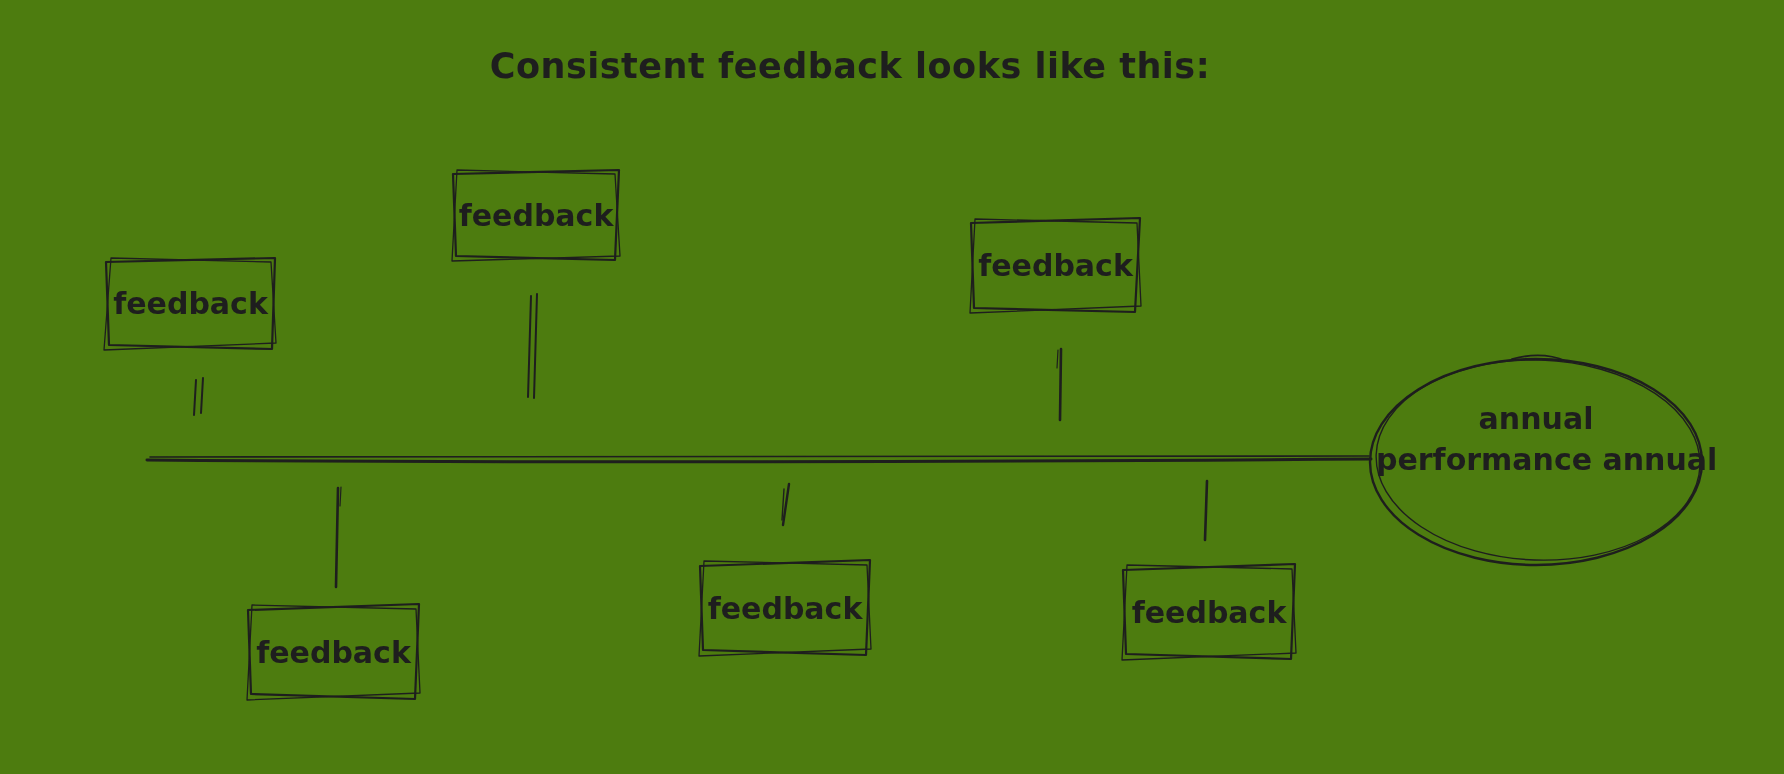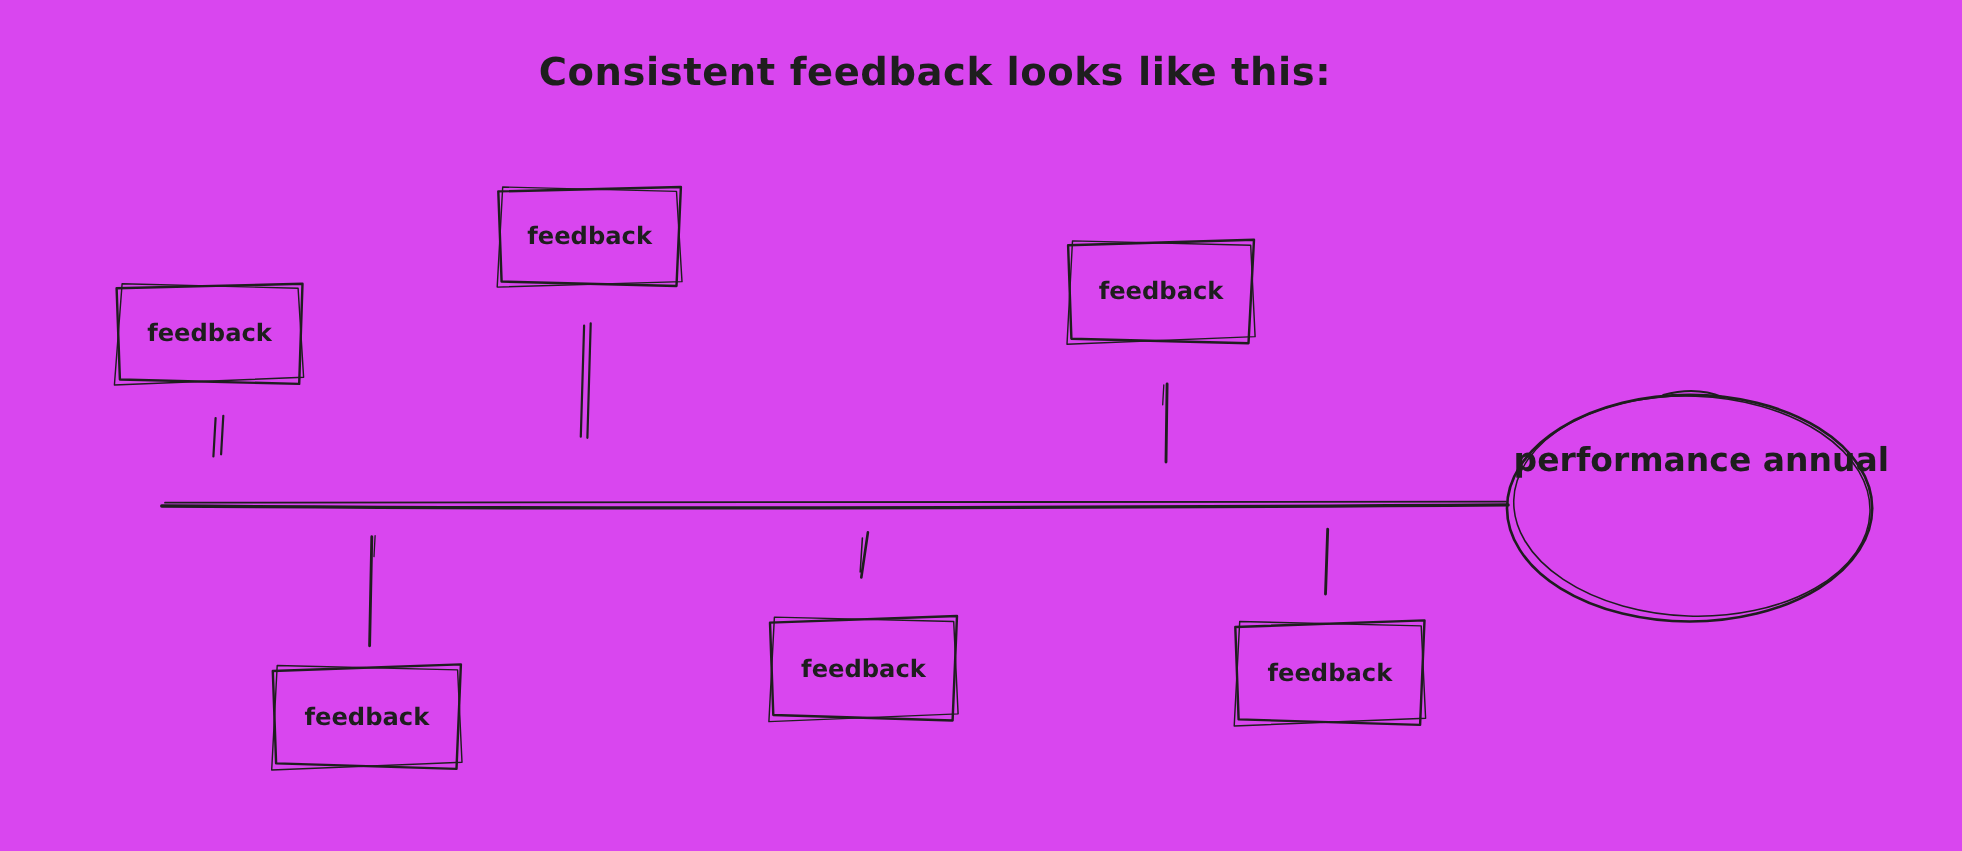--- a/index.html
+++ b/index.html
@@ -5,21 +5,21 @@
   html, body {
     margin: 0;
     padding: 0;
     background: #ffffff;
     font-family: "DejaVu Sans", "Liberation Sans", sans-serif;
   }
   .canvas {
     position: relative;
     width: 1784px;
     height: 774px;
-    background: #d946ef;
+    background: #4d7c0f;
     overflow: hidden;
     color: #1e1e1e;
   }
   .strokes {
     position: absolute;
     left: 0; top: 0;
     width: 1784px;
     height: 774px;
   }
   .strokes path, .strokes ellipse {
@@ -37,21 +37,21 @@
     font-size: 35px;
     font-weight: 600;
     letter-spacing: 0.5px;
     white-space: nowrap;
   }
   .box-label {
     position: absolute;
     display: flex;
     align-items: center;
     justify-content: center;
-    font-size: 22px;
+    font-size: 30px;
     font-weight: 600;
     white-space: nowrap;
   }
   .lbl-0 { left: 108px;  top: 260px; width: 165px; height: 87px; }
   .lbl-1 { left: 250px;  top: 607px; width: 167px; height: 90px; }
   .lbl-2 { left: 455px;  top: 172px; width: 162px; height: 86px; }
   .lbl-3 { left: 702px;  top: 563px; width: 166px; height: 90px; }
   .lbl-4 { left: 973px;  top: 220px; width: 165px; height: 90px; }
   .lbl-5 { left: 1125px; top: 567px; width: 168px; height: 90px; }
   .ellipse-label {
@@ -137,16 +137,17 @@
   <div class="title">Consistent feedback looks like this:</div>
 
   <div class="box-label lbl-0">feedback</div>
   <div class="box-label lbl-1">feedback</div>
   <div class="box-label lbl-2">feedback</div>
   <div class="box-label lbl-3">feedback</div>
   <div class="box-label lbl-4">feedback</div>
   <div class="box-label lbl-5">feedback</div>
 
   <div class="ellipse-label">
+    <span>annual</span>
     <span>performance annual</span>
   </div>
 
 </div>
 
 </body></html>

